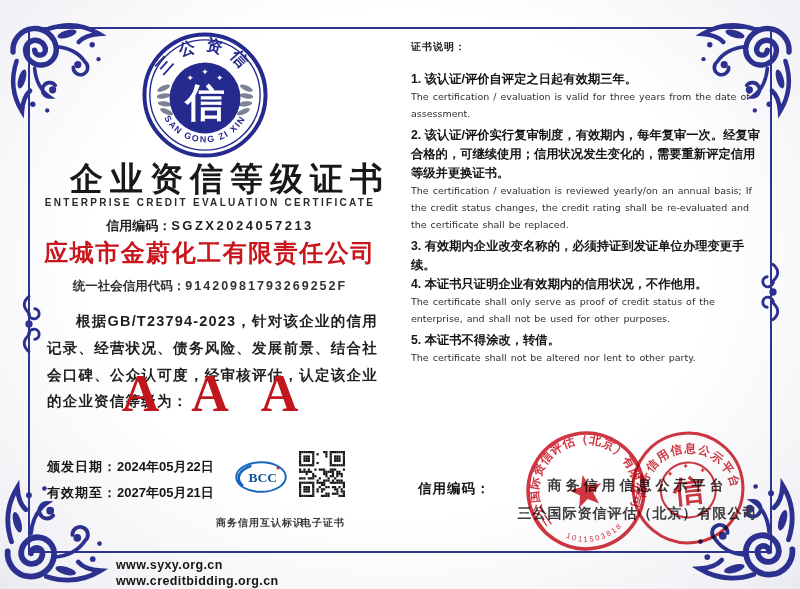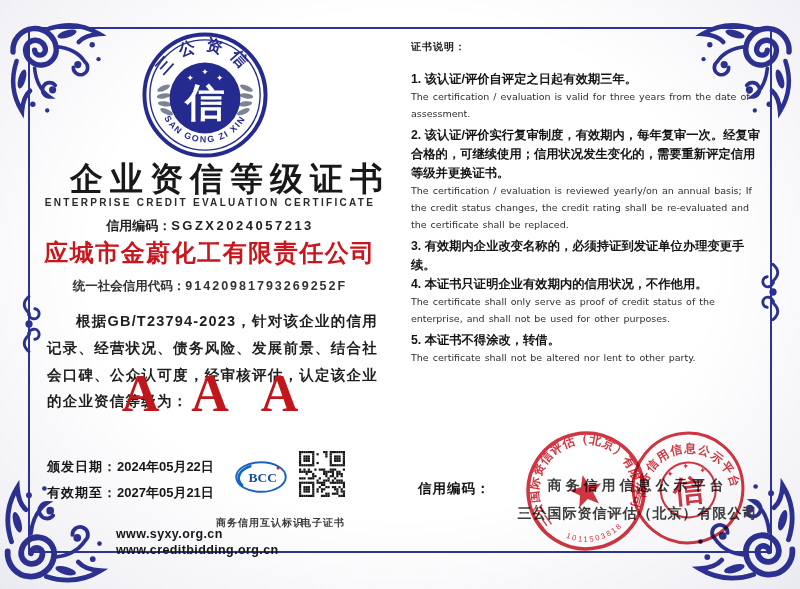--- a/index.html
+++ b/index.html
@@ -26,21 +26,21 @@
   .uscc .val{letter-spacing:2px;}
   .statement{position:absolute;left:47px;top:299px;width:331px;
     font-size:14.5px;font-weight:bold;line-height:1.85;letter-spacing:1.2px;
     text-align:justify;text-indent:2em;color:#1f1f1f;margin-top:9px;}
   .rating{position:absolute;left:30px;top:364px;width:360px;text-align:center;
     font-family:"Liberation Serif", serif;font-size:52px;font-weight:bold;
     color:#c0161c;letter-spacing:32px;text-indent:32px;}
   .meta{position:absolute;left:47px;font-size:13px;font-weight:bold;color:#161616;}
   .meta .lbl{letter-spacing:1px;}
   .m1{top:458px;} .m2{top:484px;} .m3{top:509px;}
-  .site{position:absolute;left:116px;font-size:12.5px;font-weight:bold;color:#161616;letter-spacing:.4px;}
+  .site{position:absolute;left:116px;font-size:12.5px;font-weight:bold;color:#161616;letter-spacing:.4px;margin-top:31px;}
   .s2{top:527px;} .s3{top:543px;}
   .bcc{position:absolute;left:233px;top:459px;width:56px;height:36px;}
   .qr{position:absolute;left:299px;top:451px;width:46px;height:46px;}
   .cap{position:absolute;top:516px;font-size:10px;font-weight:bold;color:#3a3a3a;letter-spacing:1px;}
   .cap-bcc{left:205px;width:110px;text-align:center;}
   .cap-qr{left:300px;width:46px;text-align:center;white-space:nowrap;}
   
   .notes{position:absolute;left:411px;top:40px;width:356px;}
   .notes h3{margin:0 0 16px 0;font-size:10px;letter-spacing:1px;color:#151515;}
   .note-zh{font-size:12.3px;font-weight:bold;line-height:1.55;color:#141414;margin:0;}

